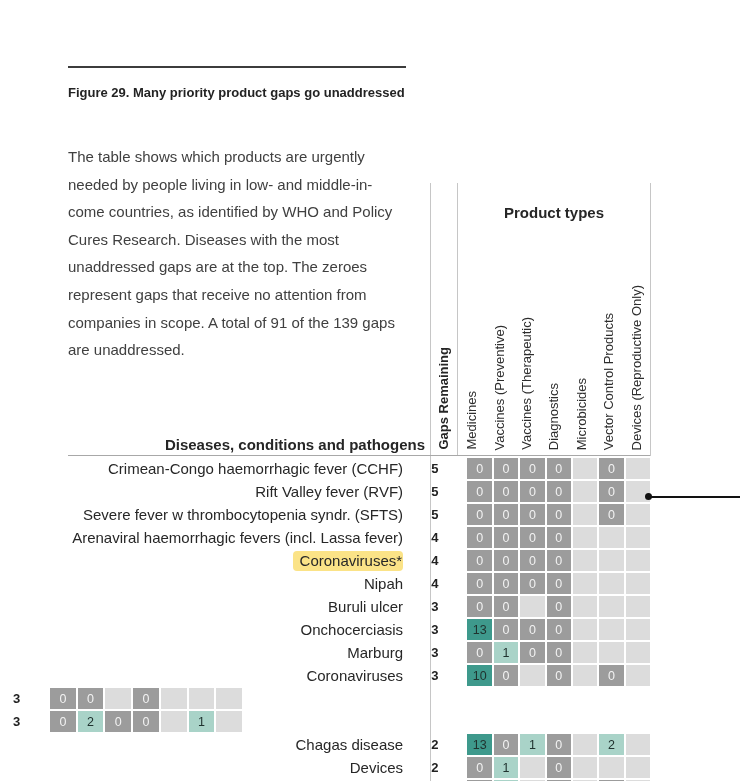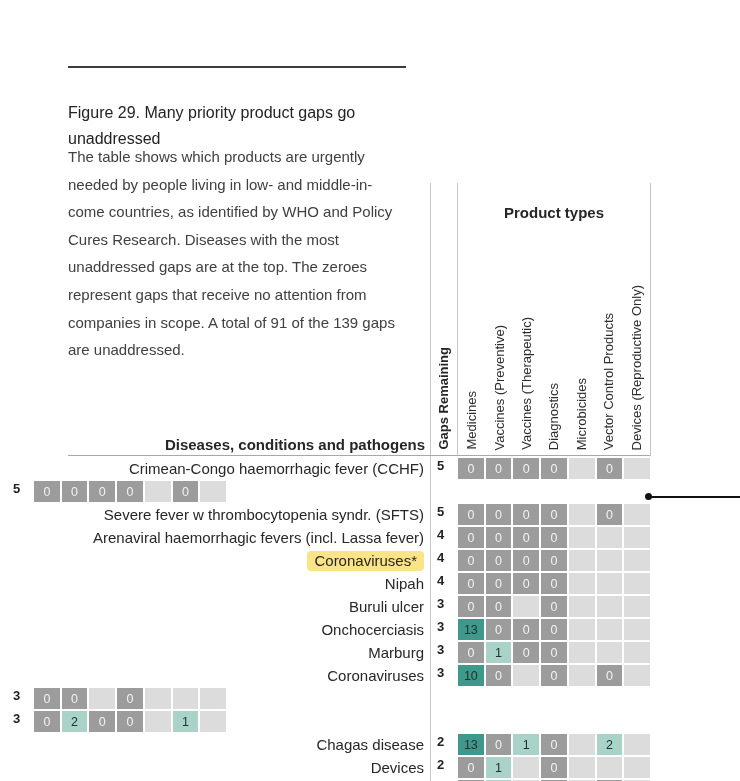--- a/index.html
+++ b/index.html
@@ -4,22 +4,22 @@
 <style>
   html,body{margin:0;padding:0;}
   body{
     width:740px;height:781px;overflow:hidden;position:relative;
     background:#ffffff;color:#272727;
     font-family:"Liberation Sans", sans-serif;
   }
   .abs{position:absolute;}
   .title-rule{left:68px;top:66px;width:338px;height:2px;background:#3c3c3c;}
   .fig-title{
-    left:68px;top:100px;width:348px;
-    font-size:16px;font-weight:normal;line-height:26px;color:#232323;
+    left:68px;top:80px;width:348px;
+    font-size:13px;font-weight:bold;line-height:26px;color:#232323;
   }
   .fig-desc{
     left:68px;top:143px;width:378px;
     font-size:15px;line-height:27.6px;color:#404040;
     white-space:pre-line;
   }
   .vline{width:1px;background:#c6c6c6;}
   .v-a{left:430px;top:183px;height:598px;}
   .v-b{left:457px;top:183px;height:273px;}
   .v-c{left:650px;top:183px;height:273px;}
@@ -43,26 +43,26 @@
   .gaps-rot{
     writing-mode:vertical-rl;transform:rotate(180deg);
     font-size:13px;font-weight:bold;line-height:1;color:#262626;white-space:nowrap;
   }
   .diseases-head{
     left:68px;top:436px;width:357px;text-align:right;
     font-size:15px;font-weight:bold;color:#262626;white-space:nowrap;
   }
   .head-underline{left:68px;top:455px;width:582px;height:1px;background:#a8a8a8;}
   .rows-wrap{left:0;top:458px;width:650px;}
-  .trow{display:flex;height:21px;margin-bottom:2px;}
+  .trow{display:flex;align-items:center;height:21px;margin-bottom:2px;gap:16px;}
   .dlabel{
     width:424px;text-align:right;font-size:15px;color:#272727;
     white-space:nowrap;line-height:21px;
   }
-  .hl{border-radius:4px;padding:1px 7px 2px 7px;}
+  .hl{border-radius:4px;padding:1px 1px 2px 7px;}
   .gapsv{width:33px;text-align:center;font-size:13px;font-weight:bold;color:#222;}
   .cellgrid{
     width:192px;height:21px;margin-left:1px;
     display:grid;grid-template-columns:repeat(7,1fr);gap:2px;
   }
   .cell{
     display:flex;align-items:center;justify-content:center;
     font-size:12.5px;height:21px;
   }
   .callout-dot{left:645px;top:493px;width:7px;height:7px;border-radius:50%;background:#121212;}
@@ -116,20 +116,21 @@
         <span class="cell" style="background: rgb(156, 156, 156); color: rgb(242, 242, 242);">0</span>
         <span class="cell" style="background: rgb(156, 156, 156); color: rgb(242, 242, 242);">0</span>
         <span class="cell" style="background: rgb(156, 156, 156); color: rgb(242, 242, 242);">0</span>
         <span class="cell" style="background: rgb(156, 156, 156); color: rgb(242, 242, 242);">0</span>
         <span class="cell" style="background: rgb(220, 220, 220);"></span>
         <span class="cell" style="background: rgb(156, 156, 156); color: rgb(242, 242, 242);">0</span>
         <span class="cell" style="background: rgb(220, 220, 220);"></span>
       </div>
     </div>
     <div class="trow">
+      <div class="dlabel">Rift Valley fever (RVF)</div>
       <div class="gapsv">5</div>
       <div class="cellgrid">
         <span class="cell" style="background: rgb(156, 156, 156); color: rgb(242, 242, 242);">0</span>
         <span class="cell" style="background: rgb(156, 156, 156); color: rgb(242, 242, 242);">0</span>
         <span class="cell" style="background: rgb(156, 156, 156); color: rgb(242, 242, 242);">0</span>
         <span class="cell" style="background: rgb(156, 156, 156); color: rgb(242, 242, 242);">0</span>
         <span class="cell" style="background: rgb(220, 220, 220);"></span>
         <span class="cell" style="background: rgb(156, 156, 156); color: rgb(242, 242, 242);">0</span>
         <span class="cell" style="background: rgb(220, 220, 220);"></span>
       </div>

